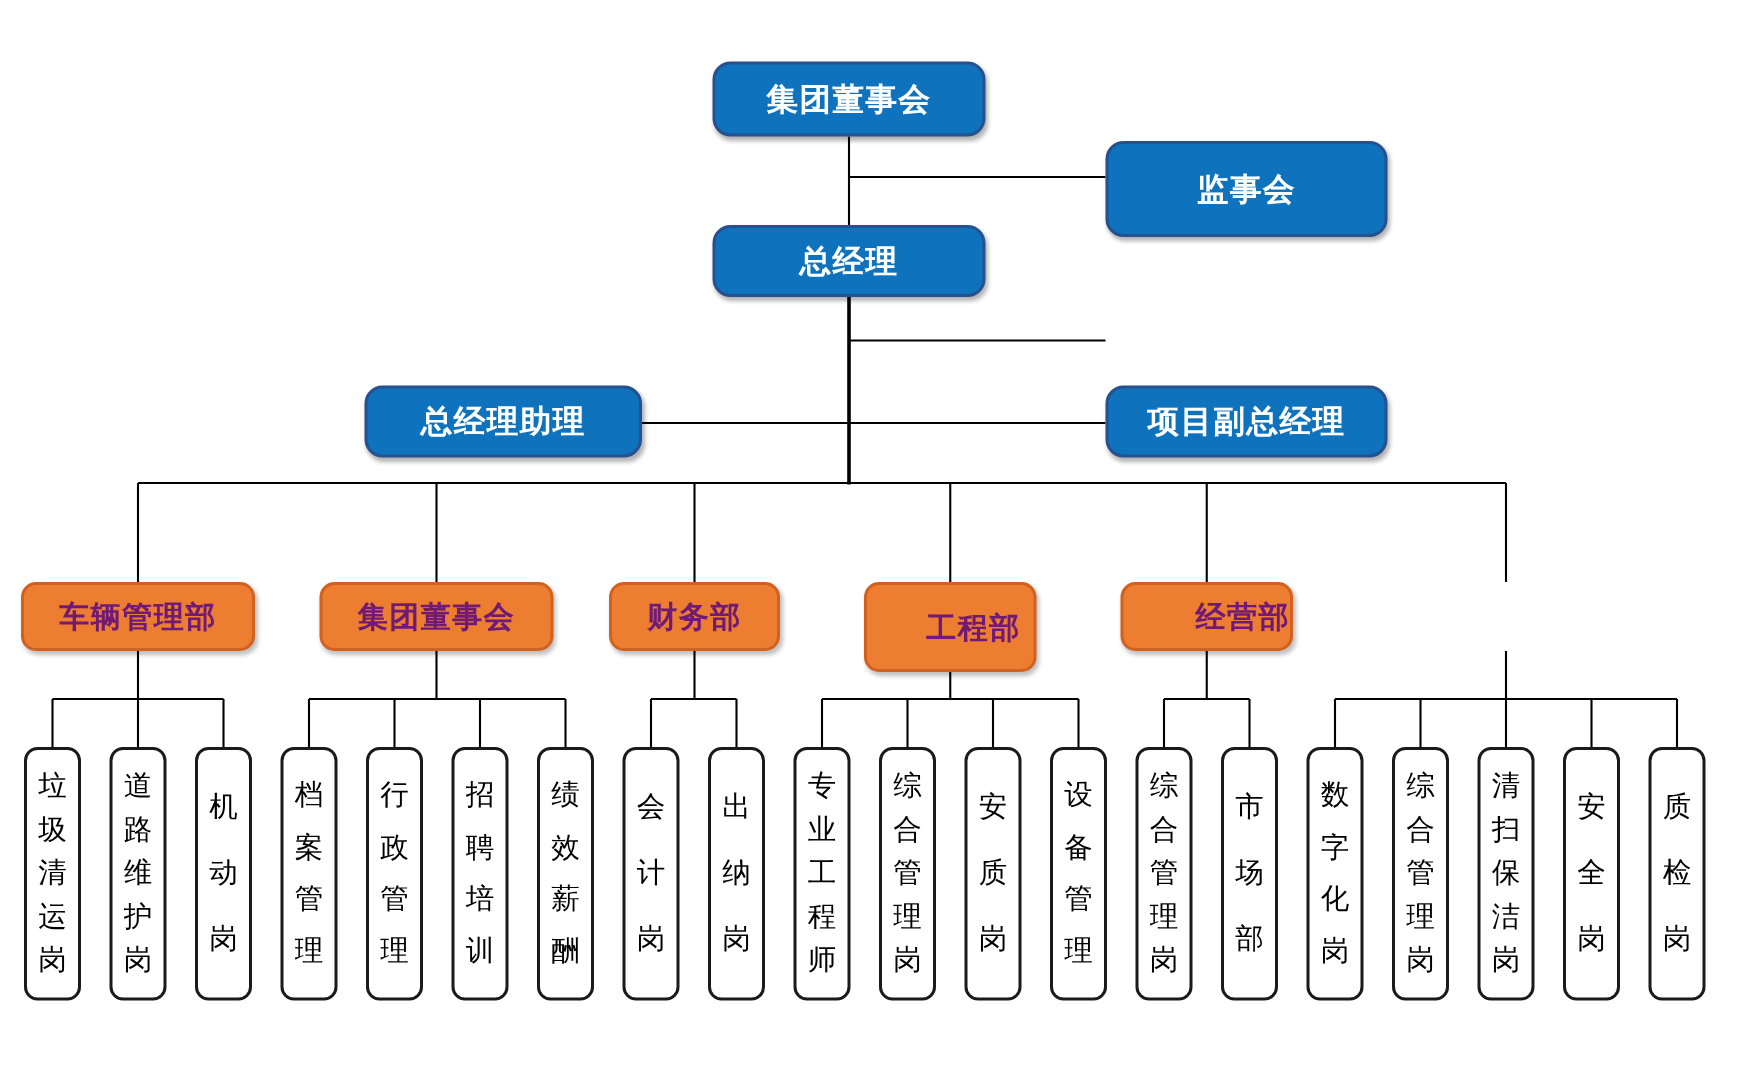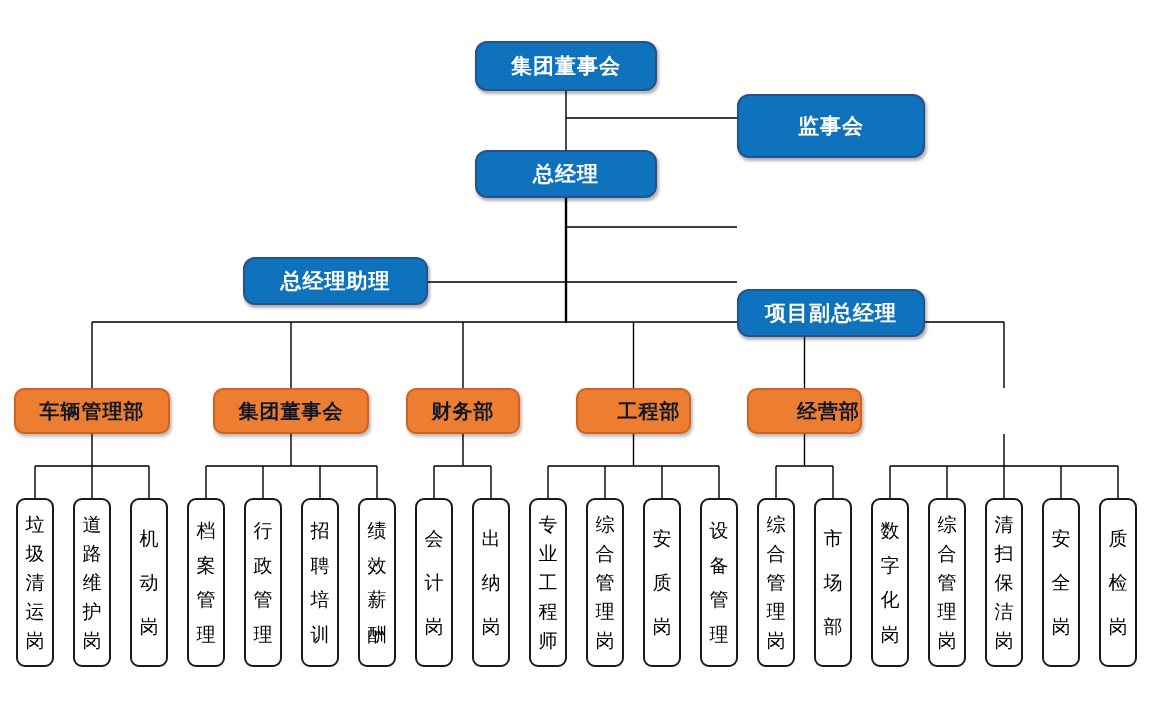--- a/index.html
+++ b/index.html
@@ -12,21 +12,21 @@
     position:absolute;z-index:2;display:flex;align-items:center;justify-content:center;
     box-sizing:border-box;text-align:center;
   }
   .blue{
     background:#0e72bd;border:2px solid #27508e;border-radius:12px;
     color:#ffffff;font-weight:bold;font-size:21px;letter-spacing:1px;
     box-shadow:1.5px 2.5px 3px rgba(0,0,0,0.30);
   }
   .orange{
     background:#ed7d31;border:2px solid #d2601e;border-radius:10px;
-    color:#0f172a;font-weight:bold;font-size:20px;letter-spacing:1px;
+    color:#701a75;font-weight:bold;font-size:20px;letter-spacing:1px;
     box-shadow:1.5px 2.5px 3px rgba(0,0,0,0.25);
   }
   .leaf{
     background:#ffffff;border:2px solid #1a1a1a;border-radius:9px;
     color:#000000;font-size:19px;
   }
   .vtext{
     display:flex;flex-direction:column;justify-content:space-evenly;align-items:center;
     height:94%;width:100%;
   }
@@ -65,34 +65,34 @@
 
   <div class="node blue" style="left:475px;top:150px;width:182px;height:48px;">
     <span>总经理</span>
   </div>
 
 
   <div class="node blue" style="left:243px;top:257px;width:185px;height:48px;">
     <span>总经理助理</span>
   </div>
 
-  <div class="node blue" style="left:737px;top:257px;width:188px;height:48px;margin-top:32px;">
+  <div class="node blue" style="left:737px;top:257px;width:188px;height:48px;">
     <span>项目副总经理</span>
   </div>
 
   <div class="node orange" style="left:14px;top:388px;width:156px;height:46px;">
     <span>车辆管理部</span>
   </div>
   <div class="node orange" style="left:213px;top:388px;width:156px;height:46px;">
     <span>集团董事会</span>
   </div>
   <div class="node orange" style="left:406px;top:388px;width:114px;height:46px;">
     <span>财务部</span>
   </div>
-  <div class="node orange" style="left:576px;top:388px;width:115px;height:46px;padding-left:31px;">
+  <div class="node orange" style="left:576px;top:388px;width:115px;height:60px;padding-left:31px;">
     <span>工程部</span>
   </div>
   <div class="node orange" style="left:747px;top:388px;width:115px;height:46px;justify-content:flex-end;">
     <span>经营部</span>
   </div>
 
   <div class="node leaf" style="left:16px;top:498px;width:38px;height:169px;">
     <div class="vtext">
         <span>垃</span>
         <span>圾</span>

